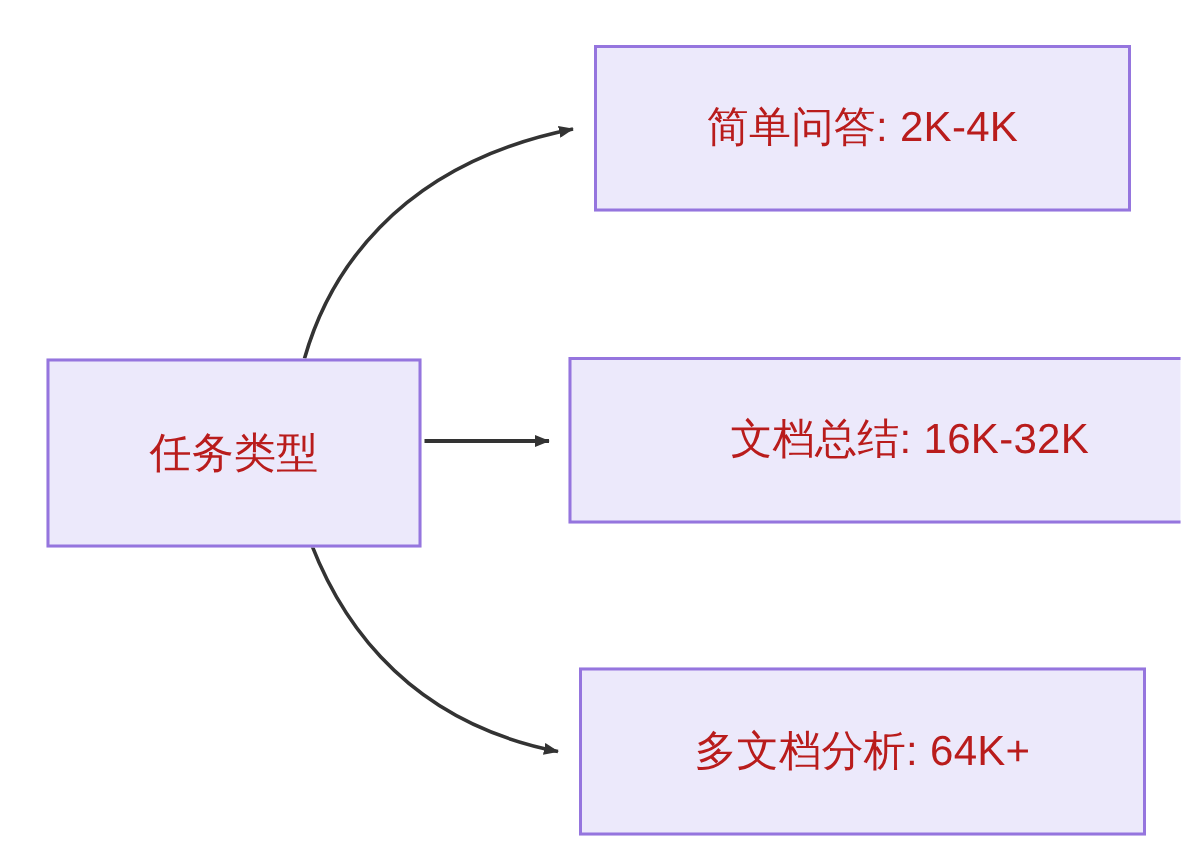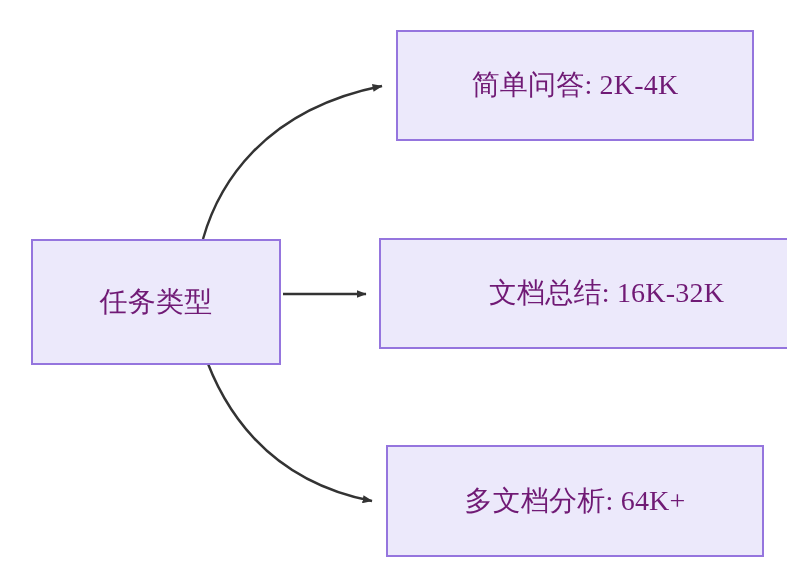--- a/index.html
+++ b/index.html
@@ -32,27 +32,26 @@
     position: absolute;
     box-sizing: border-box;
     background: #ece9fb;
     border: 2px solid #9575de;
     display: flex;
     align-items: center;
     justify-content: center;
     border-radius: 0;
   }
   .node-label {
-    color: #701a75;
+    color: #b91c1c;
     font-size: 28px;
     line-height: 1.15;
     letter-spacing: 0.2px;
     white-space: nowrap;
     text-align: center;
-    font-family: Liberation Serif, serif;
   }
   #node-task-type {
     left: 31px;
     top: 239px;
     width: 250px;
     height: 126px;
   }
   #node-simple-qa {
     left: 396px;
     top: 30px;

